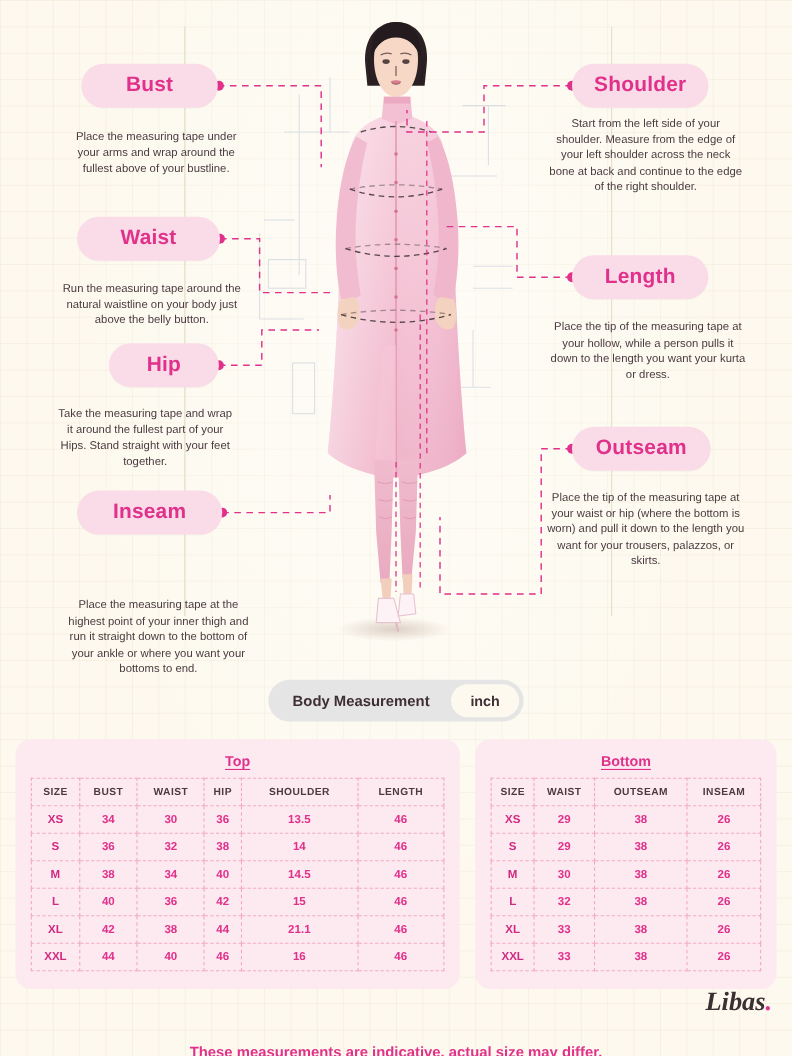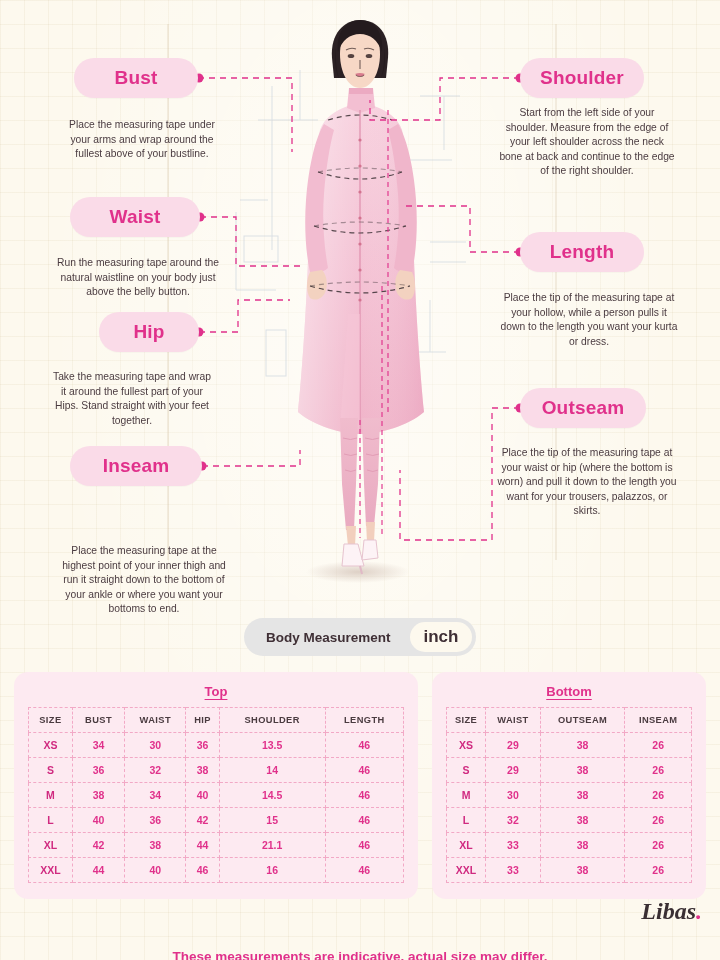--- a/index.html
+++ b/index.html
@@ -114,21 +114,21 @@
   }
   .unit-chip {
     margin-left: auto;
     background: #fdf9ee;
     border-radius: 16px;
     height: 30px;
     min-width: 62px;
     display: flex;
     align-items: center;
     justify-content: center;
-    font-size: 17px;
+    font-size: 13px;
     font-weight: bold;
     color: #3f2f35;
   }
 
   
   .table-card {
     position: absolute;
     background: #fdeaf1;
     border-radius: 14px;
     padding: 12px 14px 16px;

